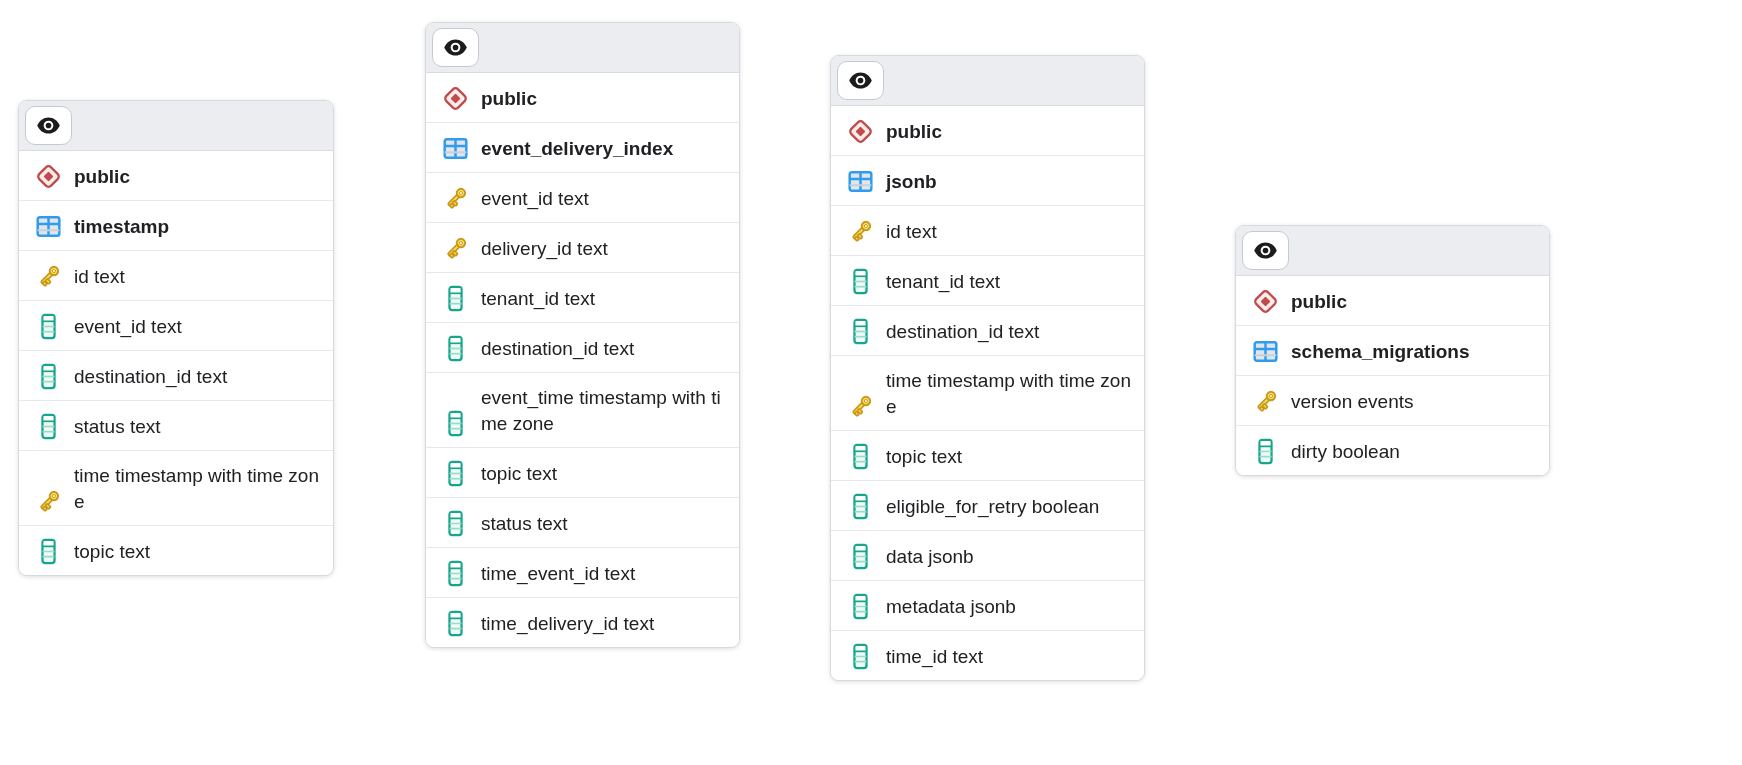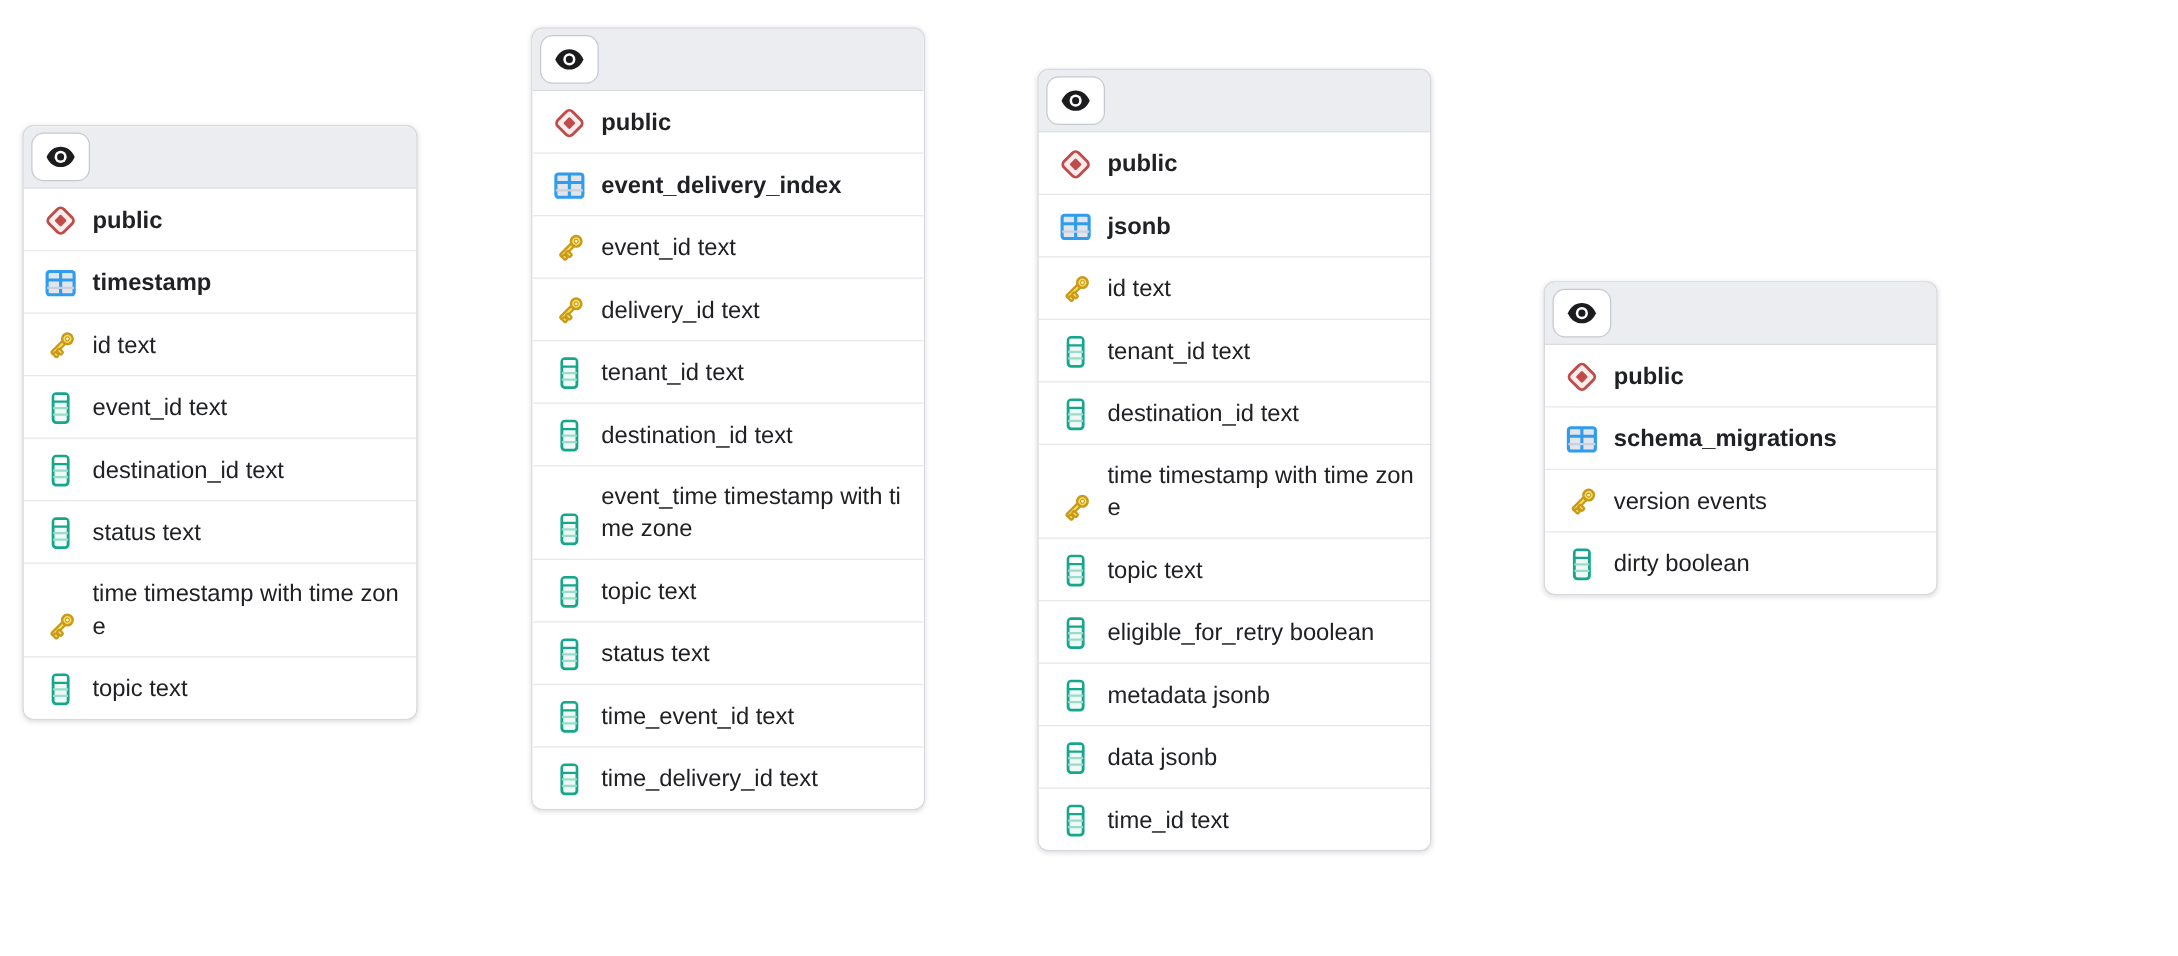--- a/index.html
+++ b/index.html
@@ -264,27 +264,27 @@
     <div class="row">
       <svg class="icon">
           <use href="#sym-column"></use>
         </svg>
       <span class="label">eligible_for_retry boolean</span>
     </div>
     <div class="row">
       <svg class="icon">
           <use href="#sym-column"></use>
         </svg>
+      <span class="label">data jsonb</span>
+    </div>
+    <div class="row">
+      <svg class="icon">
+          <use href="#sym-column"></use>
+        </svg>
       <span class="label">metadata jsonb</span>
-    </div>
-    <div class="row">
-      <svg class="icon">
-          <use href="#sym-column"></use>
-        </svg>
-      <span class="label">data jsonb</span>
     </div>
     <div class="row">
       <svg class="icon">
           <use href="#sym-column"></use>
         </svg>
       <span class="label">time_id text</span>
     </div>
   </div>
 
   <div class="card card-3">

